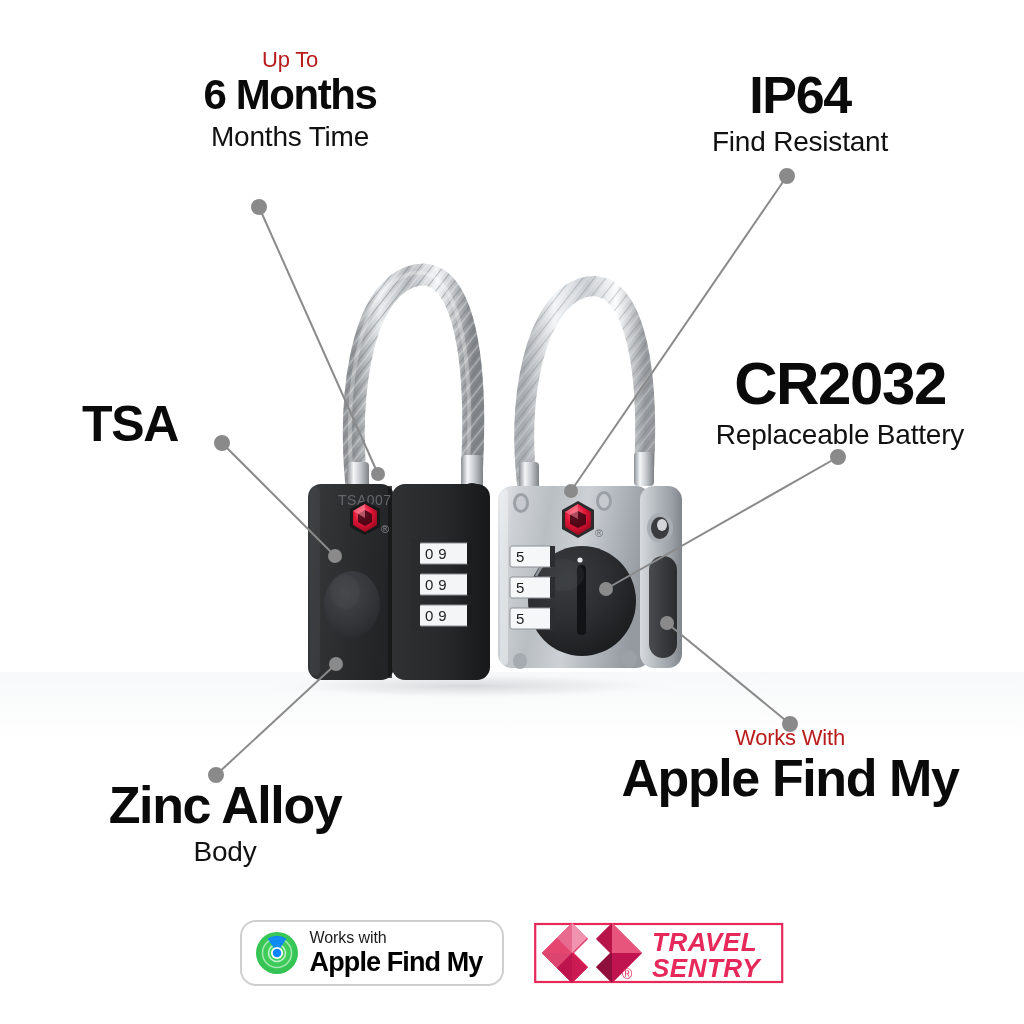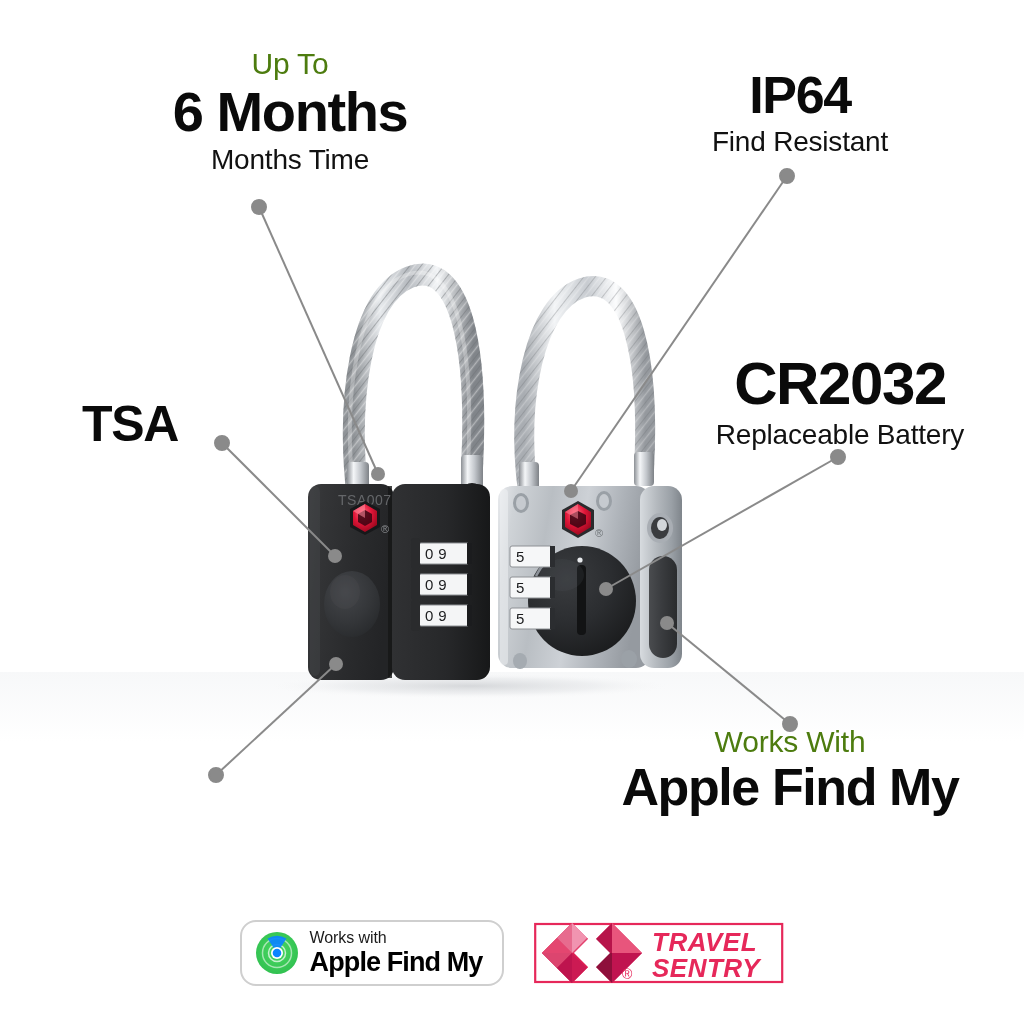--- a/index.html
+++ b/index.html
@@ -8,27 +8,27 @@
     background:#ffffff;
     font-family:"Liberation Sans","DejaVu Sans",sans-serif;
     color:#111111;
     overflow:hidden;
     position:relative;
   }
   #stage{position:absolute;left:0;top:0;width:1024px;height:1024px;}
 
   
   .callout{position:absolute;text-align:center;line-height:1.06;white-space:nowrap;}
-  .c-small{font-size:30px;font-weight:400;letter-spacing:-0.2px;color:#4d7c0f;}
+  .c-small{font-size:22px;font-weight:400;letter-spacing:-0.2px;color:#b91c1c;}
   .c-big{font-size:52px;font-weight:700;letter-spacing:-1.4px;color:#0a0a0a;}
   .c-sub{font-size:28px;font-weight:400;letter-spacing:-0.2px;color:#111;}
 
   
   #co-standby{left:130px;top:48px;width:320px;}
-  #co-standby .c-big{font-size:56px;margin:2px 0 4px;}
+  #co-standby .c-big{font-size:42px;margin:2px 0 4px;}
   #co-ip64{left:660px;top:64px;width:280px;}
   #co-ip64 .c-big{font-size:52px;margin:4px 0 4px;}
   #co-tsa{left:20px;top:398px;width:220px;}
   #co-tsa .c-big{font-size:50px;margin:0 0 3px;}
   #co-cr{left:668px;top:352px;width:344px;}
   #co-cr .c-big{font-size:60px;margin:0 0 4px;}
   #co-zinc{left:70px;top:778px;width:310px;}
   #co-zinc .c-big{font-size:52px;margin:0 0 4px;}
   #co-apple{left:590px;top:726px;width:400px;}
   #co-apple .c-big{font-size:52px;margin:2px 0 0;}
@@ -293,20 +293,24 @@
 
   <div class="callout" id="co-tsa">
     <div class="c-big">TSA</div>
   </div>
 
   <div class="callout" id="co-cr">
     <div class="c-big">CR2032</div>
     <div class="c-sub">Replaceable Battery</div>
   </div>
 
+  <div class="callout" id="co-zinc">
+    <div class="c-big">Zinc Alloy</div>
+    <div class="c-sub">Body</div>
+  </div>
 
   <div class="callout" id="co-apple">
     <div class="c-small">Works With</div>
     <div class="c-big">Apple Find My</div>
   </div>
 
   <div id="badges">
 
     <div id="findmy-badge">
       <svg width="44" height="44" viewBox="0 0 44 44">

